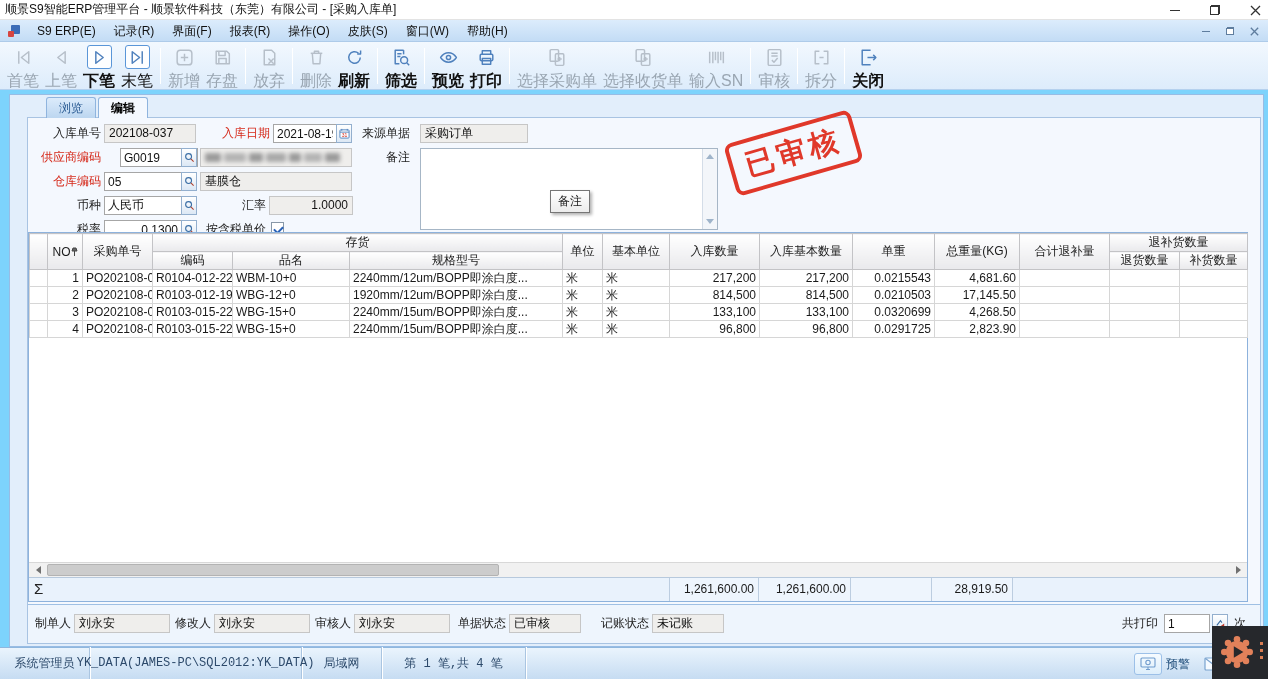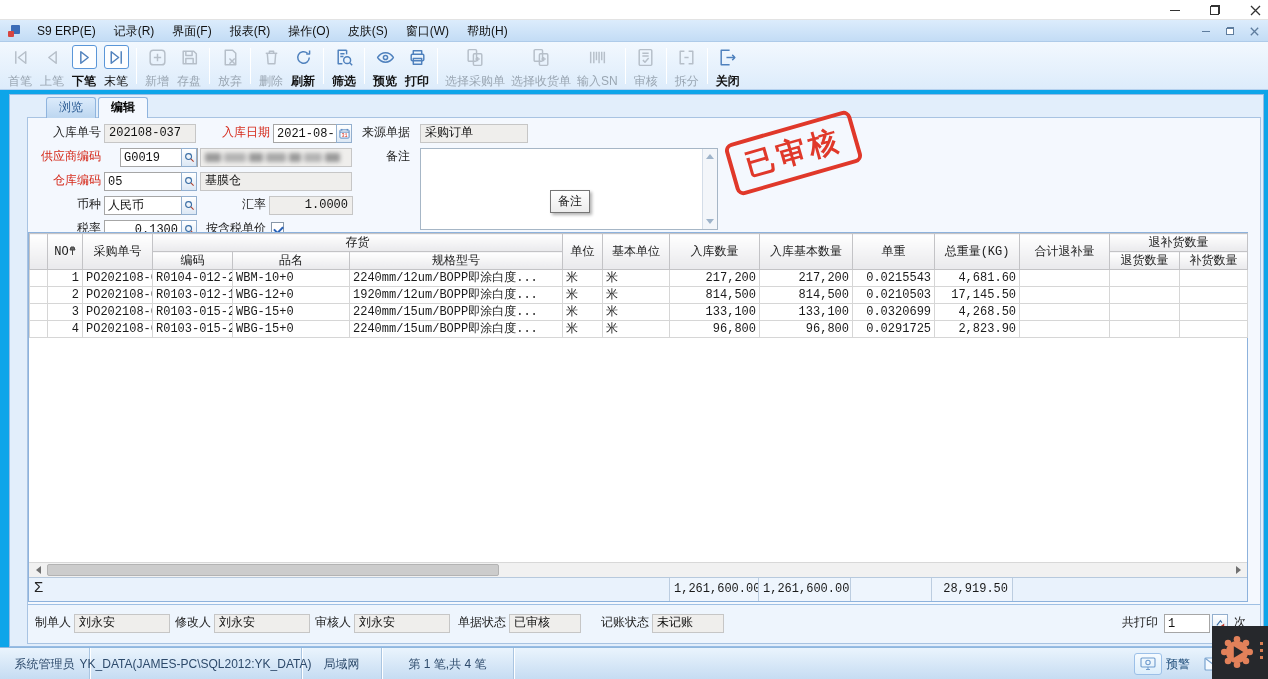--- a/index.html
+++ b/index.html
@@ -27,27 +27,27 @@
   .ic-restore.s::before,.ic-restore.s::after { width:5.5px; height:5.5px; border-color:#5f7d9e; }
 
   
   .toolbar { height:48px; background:linear-gradient(#f2f8fe,#ddecfb); border-bottom:1px solid #b5d1ee; display:flex; align-items:stretch; padding:2px 2px 1px 4px; }
   .tbtn { min-width:32px; padding:1px 3px 0; display:flex; flex-direction:column; align-items:center; justify-content:space-between; cursor:default; }
   .tbtn .ic { height:24px; display:flex; align-items:center; justify-content:center; }
   .tbtn .ic svg { width:21px; height:21px; }
   .tbtn .icbox { border:1px solid #5a96d8; border-radius:3px; background:#fdfeff; padding:0 1px; }
   .tbtn.on .ic { color:#4f81bd; }
   .tbtn.off .ic { color:#b6bfc9; }
-  .tlabel { font-size:12px; line-height:14px; color:#9aa6b2; white-space:nowrap; }
+  .tlabel { font-size:16px; line-height:14px; color:#9aa6b2; white-space:nowrap; }
   .tbtn.on .tlabel { color:#111; }
   .tlabel.bold { font-weight:bold; }
   .tsep { width:1px; background:#c3d8ef; border-right:1px solid #ffffff; margin:4px 4px; }
 
   
-  .workspace { position:relative; height:557px; background:#0ea5e9;font-family:Liberation Mono, monospace; }
+  .workspace { position:relative; height:557px; background:#7dd3fc; }
   .mdi-frame { position:absolute; left:9px; top:4px; right:4px; bottom:0; border:1px solid #98bce4; background:#e2eefb; }
   .tabs { position:absolute; left:46px; top:7px; height:21px; display:flex; z-index:3; }
   .tab { height:21px; padding:0 12px; line-height:20px; border:1px solid #8fb4de; border-bottom:none; border-radius:3px 3px 0 0; margin-right:2px; cursor:default; }
   .tab.inactive { background:linear-gradient(#dcebfb,#bcd6f0); color:#2a5b93; }
   .tab.active { background:#f4f8fe; font-weight:bold; color:#000; position:relative; z-index:4; }
   .panel { position:absolute; left:27px; top:27px; width:1234px; height:527px; background:#f4f8fe; border:1px solid #a8c3e2; z-index:2; }
 
   
   .flabel { position:absolute; height:18px; line-height:18px; text-align:right; color:#222; white-space:nowrap; }
   .flabel.req { color:#d5291a; }
@@ -88,35 +88,36 @@
   .hthumb { position:absolute; left:18px; top:1px; width:452px; height:12px; background:#cccccc; border:1px solid #b3b3b3; border-radius:2px; }
   .sumrow { height:24px; background:#e9f2fc; border-top:1px solid #b7c9dd; display:flex; align-items:stretch; font-size:12px; }
   .sumrow .sigma { width:640px; padding-left:5px; font-size:15px; line-height:22px; color:#222; }
   .sumcell { border-left:1px solid #bccde0; border-right:1px solid #bccde0; margin-right:-1px; text-align:right; padding:0 4px; line-height:22px; background:#eef5fd; }
 
   
   .footerbar { position:absolute; left:0; right:0; bottom:0; height:39px; border-top:1px solid #9fc0e4; background:#eef5fd; }
   .footerbar .flabel,.footerbar .fbox,.footerbar .finput { top:9px; }
 
   
-  .statusbar { height:32px; background:linear-gradient(#eaf4fd,#c6dcf2); border-top:1px solid #8fb7de; display:flex; align-items:flex-start; position:relative; }
+  .statusbar { height:32px; background:linear-gradient(#eaf4fd,#c6dcf2); border-top:1px solid #8fb7de; display:flex; align-items:flex-end; position:relative;font-family:Liberation Mono, monospace; }
   .seg { height:32px; display:flex; align-items:center; justify-content:center; color:#2d4a6b; border-right:1px solid #aac5e1; box-shadow:1px 0 0 #ffffff; padding:0 6px; white-space:nowrap; }
   .alertbtn { position:absolute; right:78px; top:5px; display:flex; align-items:center; gap:4px; }
   .alertbtn .abox { width:28px; height:22px; border:1px solid #9cc0e8; border-radius:3px; background:linear-gradient(#f6fbff,#ddeefb); display:flex; align-items:center; justify-content:center; }
   .alertbtn .alabel { color:#1f4d7a; }
   .envelope { position:absolute; right:44px; top:9px; }
   .widget { position:absolute; left:1212px; top:626px; width:56px; height:53px; background:#26282c; z-index:50; }
   .widget svg.gear { position:absolute; left:7px; top:8px; }
   .wdots { position:absolute; right:5px; top:16px; display:flex; flex-direction:column; gap:4px; }
   .wdots i { width:3px; height:3px; background:#d97d52; display:block; }
 </style>
 </head>
 <body>
 
 <div class="titlebar">
+  <span class="title">顺景S9智能ERP管理平台 - 顺景软件科技（东莞）有限公司 - [采购入库单]</span>
   <div class="wincontrols">
     <span class="winbtn">
         <i class="ic-min"></i>
       </span>
     <span class="winbtn">
         <i class="ic-restore"></i>
       </span>
     <span class="winbtn">
       <svg width="11" height="11" viewBox="0 0 11 11">
           <path d="M1 1l9 9M10 1l-9 9" stroke="#333" stroke-width="1.3"></path>
@@ -582,21 +583,21 @@
       </span>
       <span class="flabel" style="left:1206px;width:22px;text-align:left">次</span>
     </div>
   </div>
 </div>
 
 <div class="statusbar">
   <span class="seg" style="width:90px">系统管理员</span>
   <span class="seg" style="width:212px">YK_DATA(JAMES-PC\SQL2012:YK_DATA)</span>
   <span class="seg" style="width:80px">局域网</span>
-  <span class="seg" style="width:132px">第 1 笔,共 4 笔</span>
+  <span class="seg" style="width:144px">第 1 笔,共 4 笔</span>
   <div class="alertbtn">
     <span class="abox">
       <svg width="16" height="14" viewBox="0 0 16 14" fill="none" stroke="#6f9bcd" stroke-width="1.1">
           <rect x="1" y="1" width="14" height="9" rx="1"></rect>
           <circle cx="8" cy="5.5" r="2.2"></circle>
           <path d="M6 12.5h4M8 10v2.5"></path>
         </svg>
     </span>
     <span class="alabel">预警</span>
   </div>

